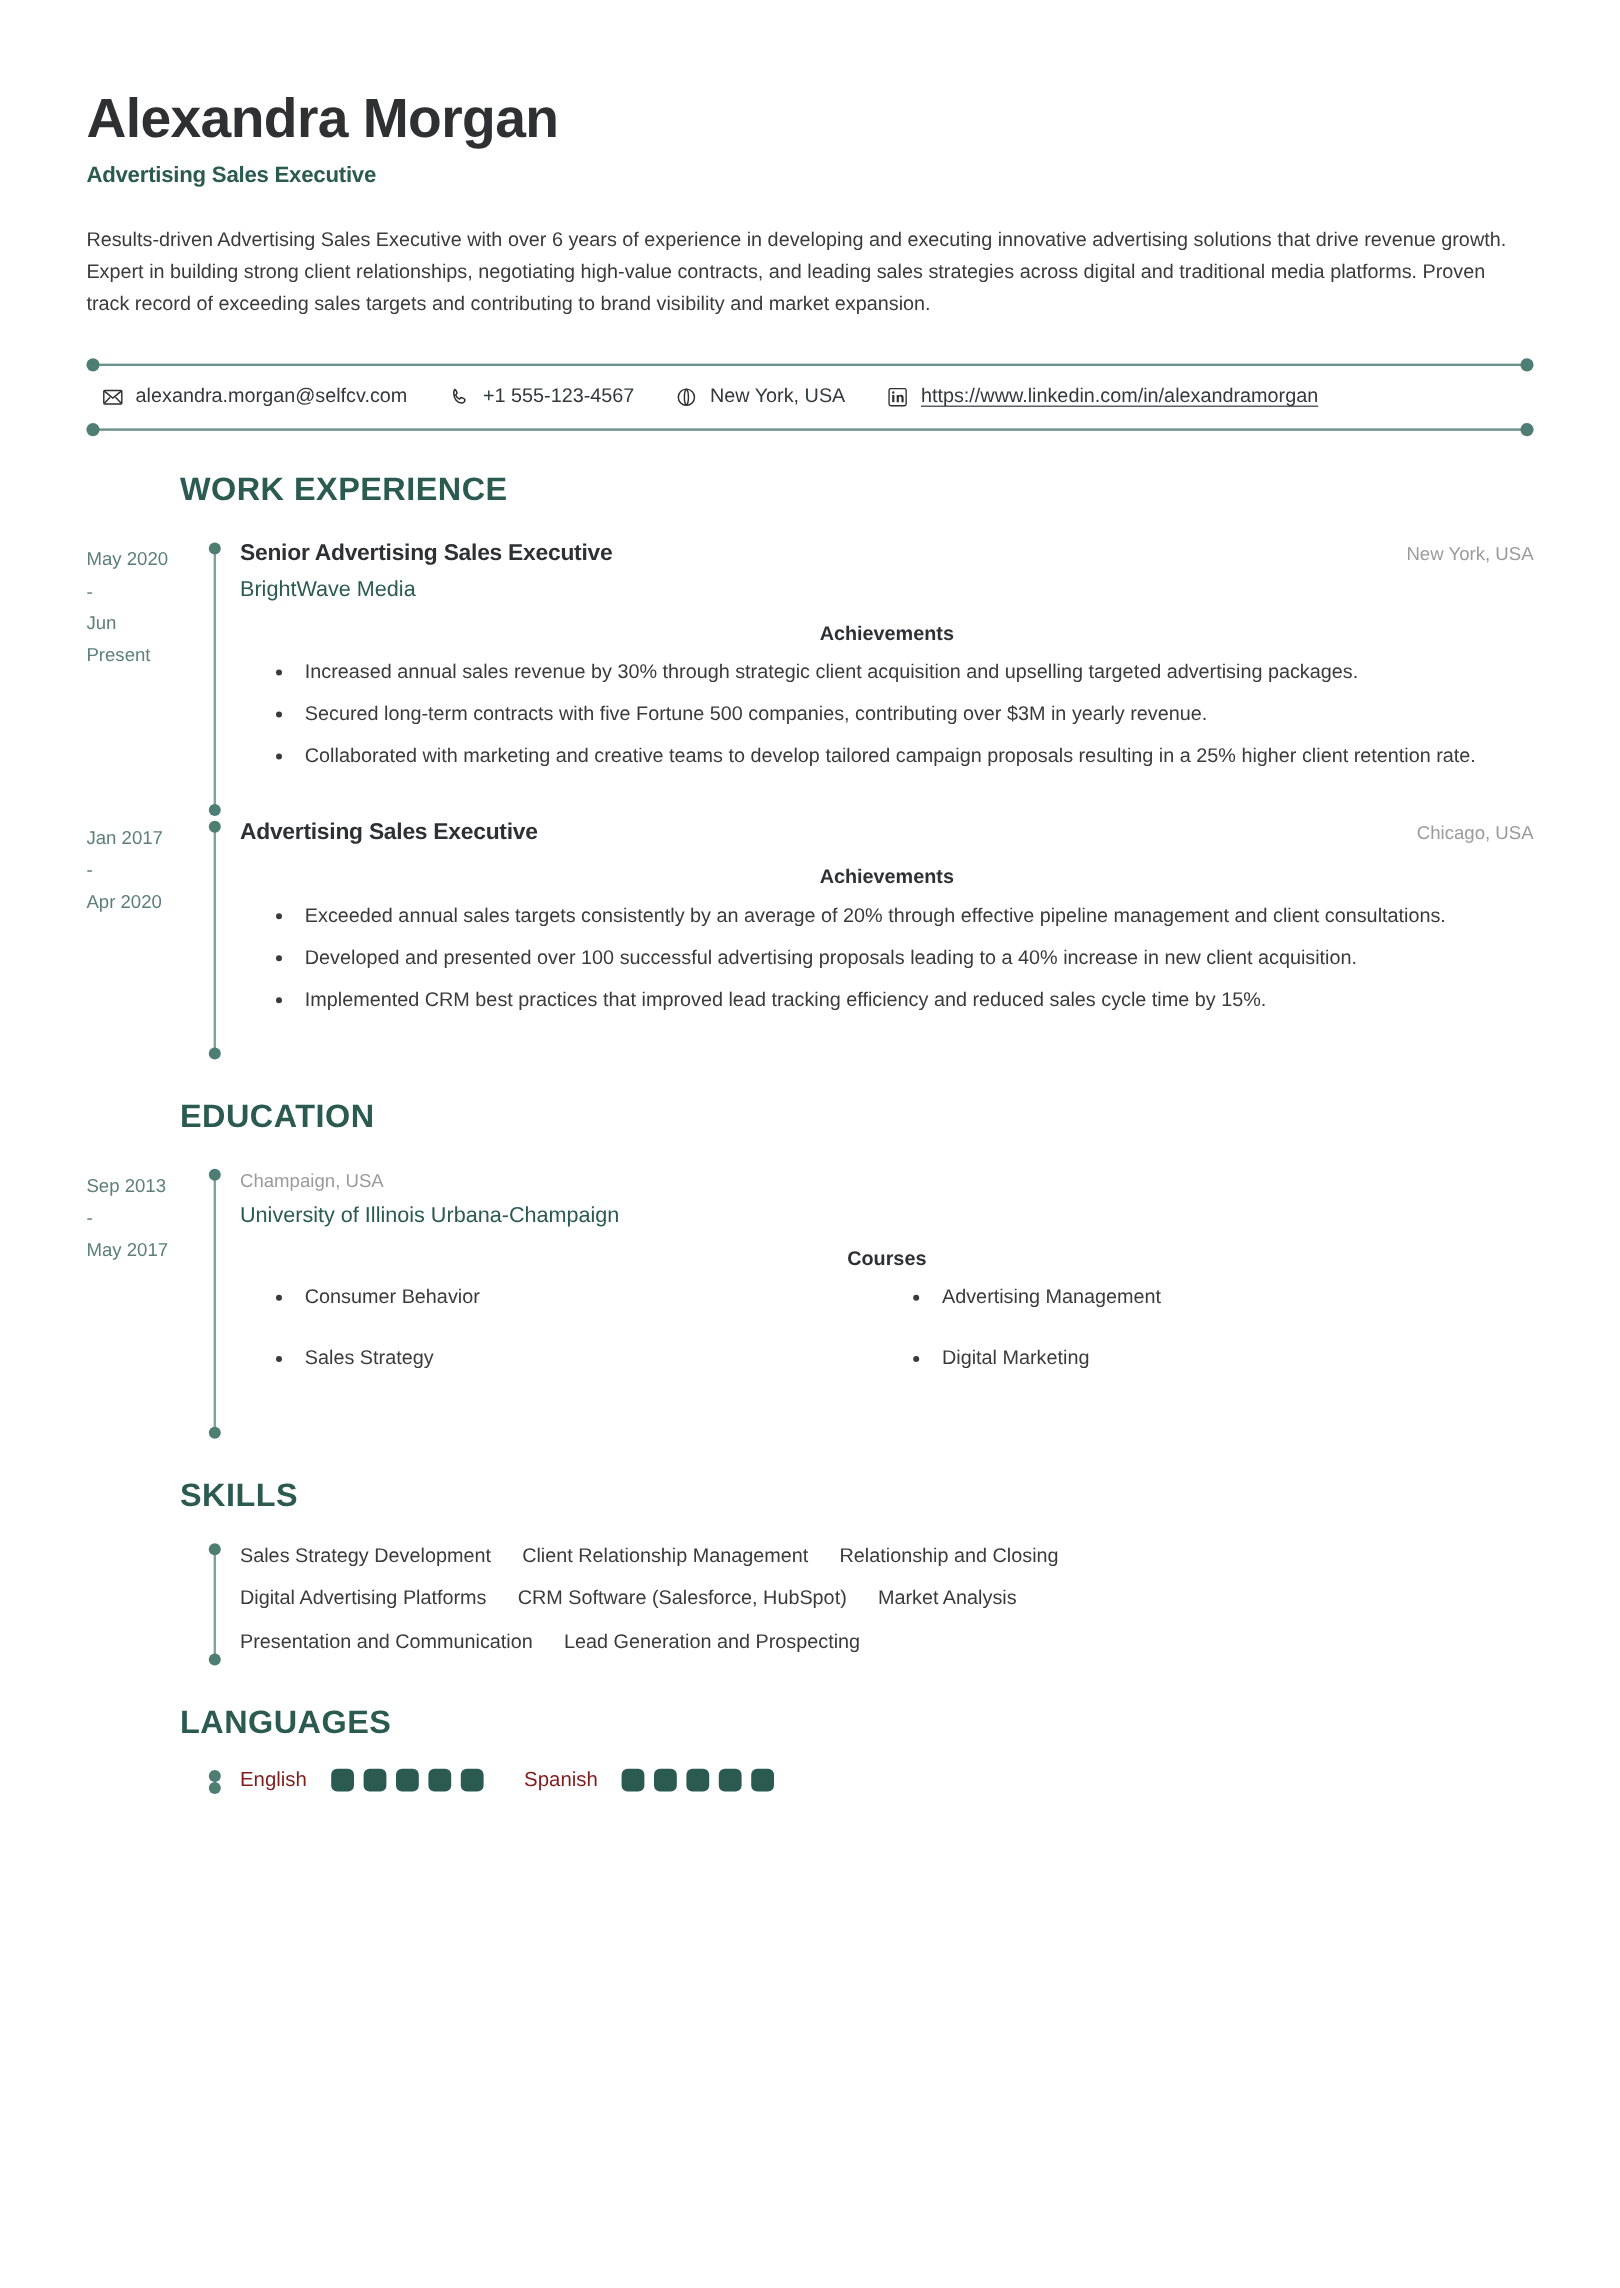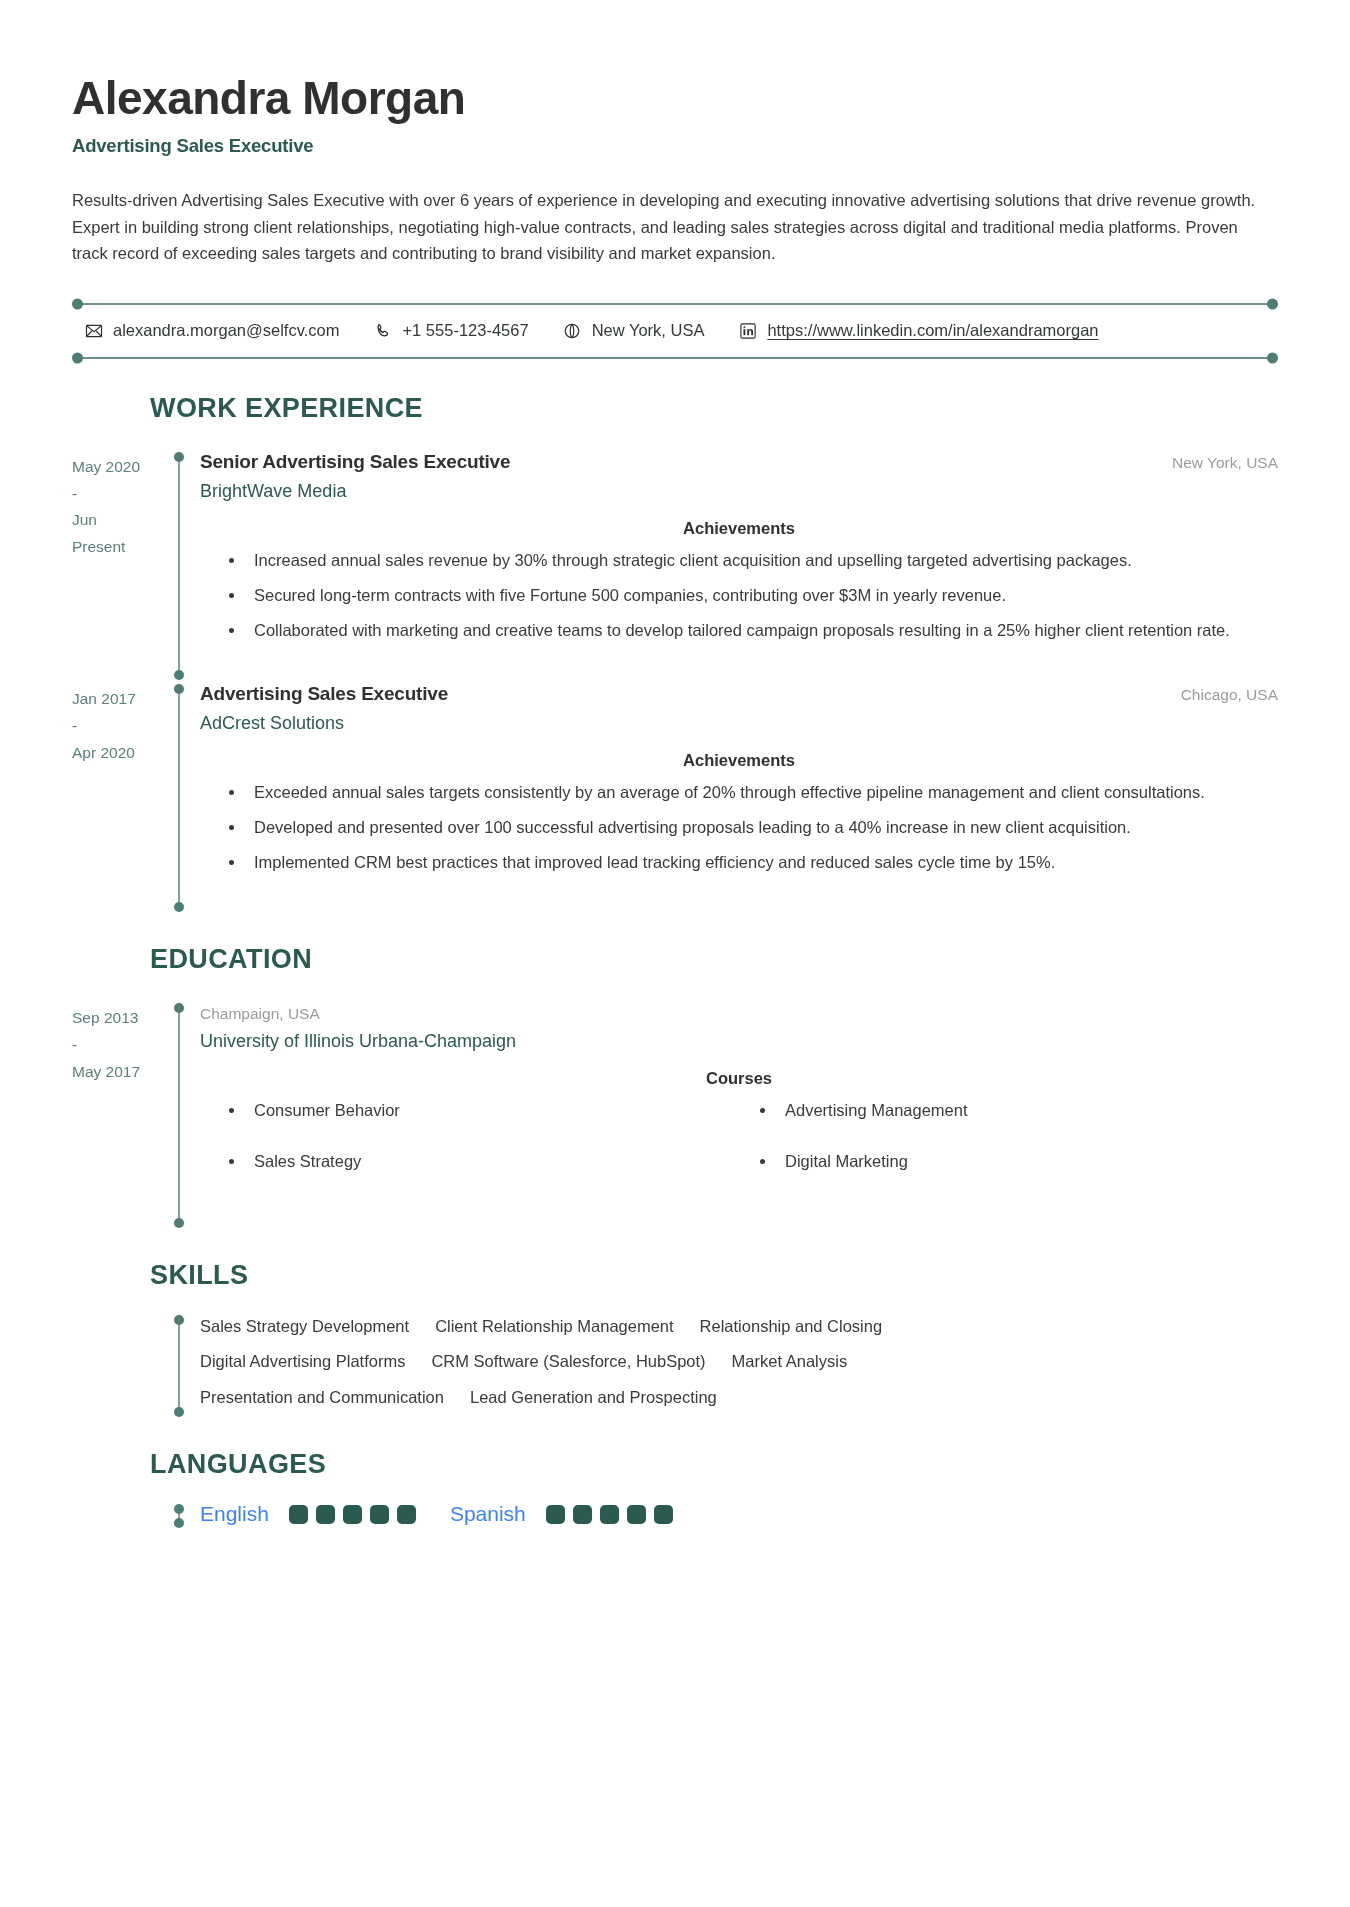--- a/index.html
+++ b/index.html
@@ -113,21 +113,21 @@
   .skills-body { flex:1; padding-left:14px; }
   .skills-flow { display:flex; flex-wrap:wrap; column-gap:26px; row-gap:0; max-width:790px; }
   .skill {
     font-size:16.5px; color:#3a3a3a; line-height:1;
     padding:9px 0 10px 0;
   }
 
   
   .lang-flow { display:flex; flex-wrap:wrap; align-items:center; column-gap:34px; row-gap:14px; padding-top:4px; }
   .lang { display:flex; align-items:center; gap:20px; }
-  .lang-name { font-size:21px; color:#3b82f6; }
+  .lang-name { font-size:17px; color:#7f1d1d; }
   .pips { display:flex; gap:8px; }
   .pip { width:19px; height:19px; border-radius:5px; background:#2b5a51; }
 
   .tl.short .line { top:8px; bottom:2px; }
 </style>
 </head>
 <body>
 
 <div class="page">
 
@@ -228,21 +228,20 @@
       <div class="tl">
         <div class="line"></div>
         <div class="dot-top"></div>
         <div class="dot-bot"></div>
       </div>
       <div class="ebody">
         <div class="erow">
           <div class="e-title">Advertising Sales Executive</div>
           <div class="e-loc">Chicago, USA</div>
         </div>
-        <div class="e-org">AdCrest Solutions</div>
         <div class="e-sub">Achievements</div>
         <ul class="bullets">
           <li>Exceeded annual sales targets consistently by an average of 20% through effective pipeline management and client consultations.</li>
           <li>Developed and presented over 100 successful advertising proposals leading to a 40% increase in new client acquisition.</li>
           <li>Implemented CRM best practices that improved lead tracking efficiency and reduced sales cycle time by 15%.</li>
         </ul>
       </div>
     </div>
   </div>
 

